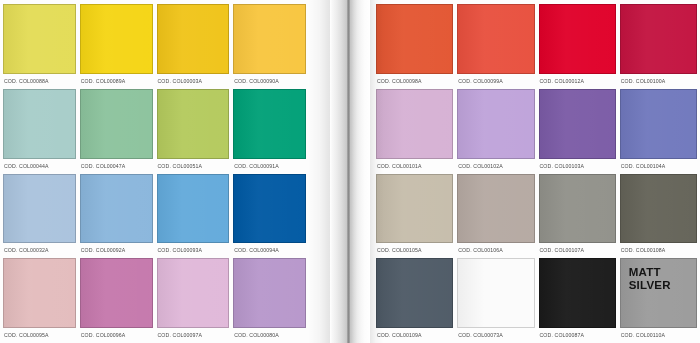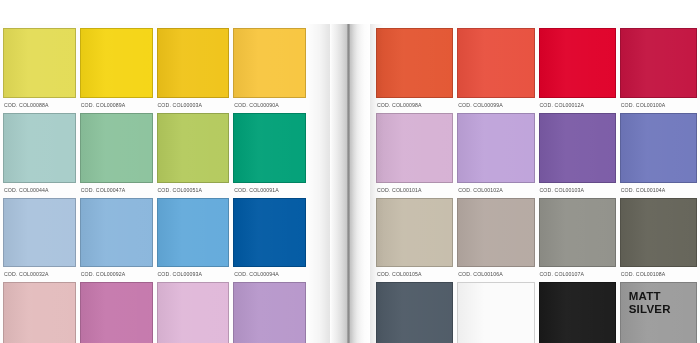--- a/index.html
+++ b/index.html
@@ -13,21 +13,20 @@
     background: #ffffff;
   }
 
   #catalog-spread {
     position: relative;
     width: 700px;
     height: 266px;
     background: #ffffff;
     display: flex;
     flex-direction: row;
-    margin-top: 24px;
   }
 
   
   .page {
     position: relative;
     height: 343px;
     background: #fdfdfd;
     overflow: hidden;
   }
   .page.left  { width: 330px; }

